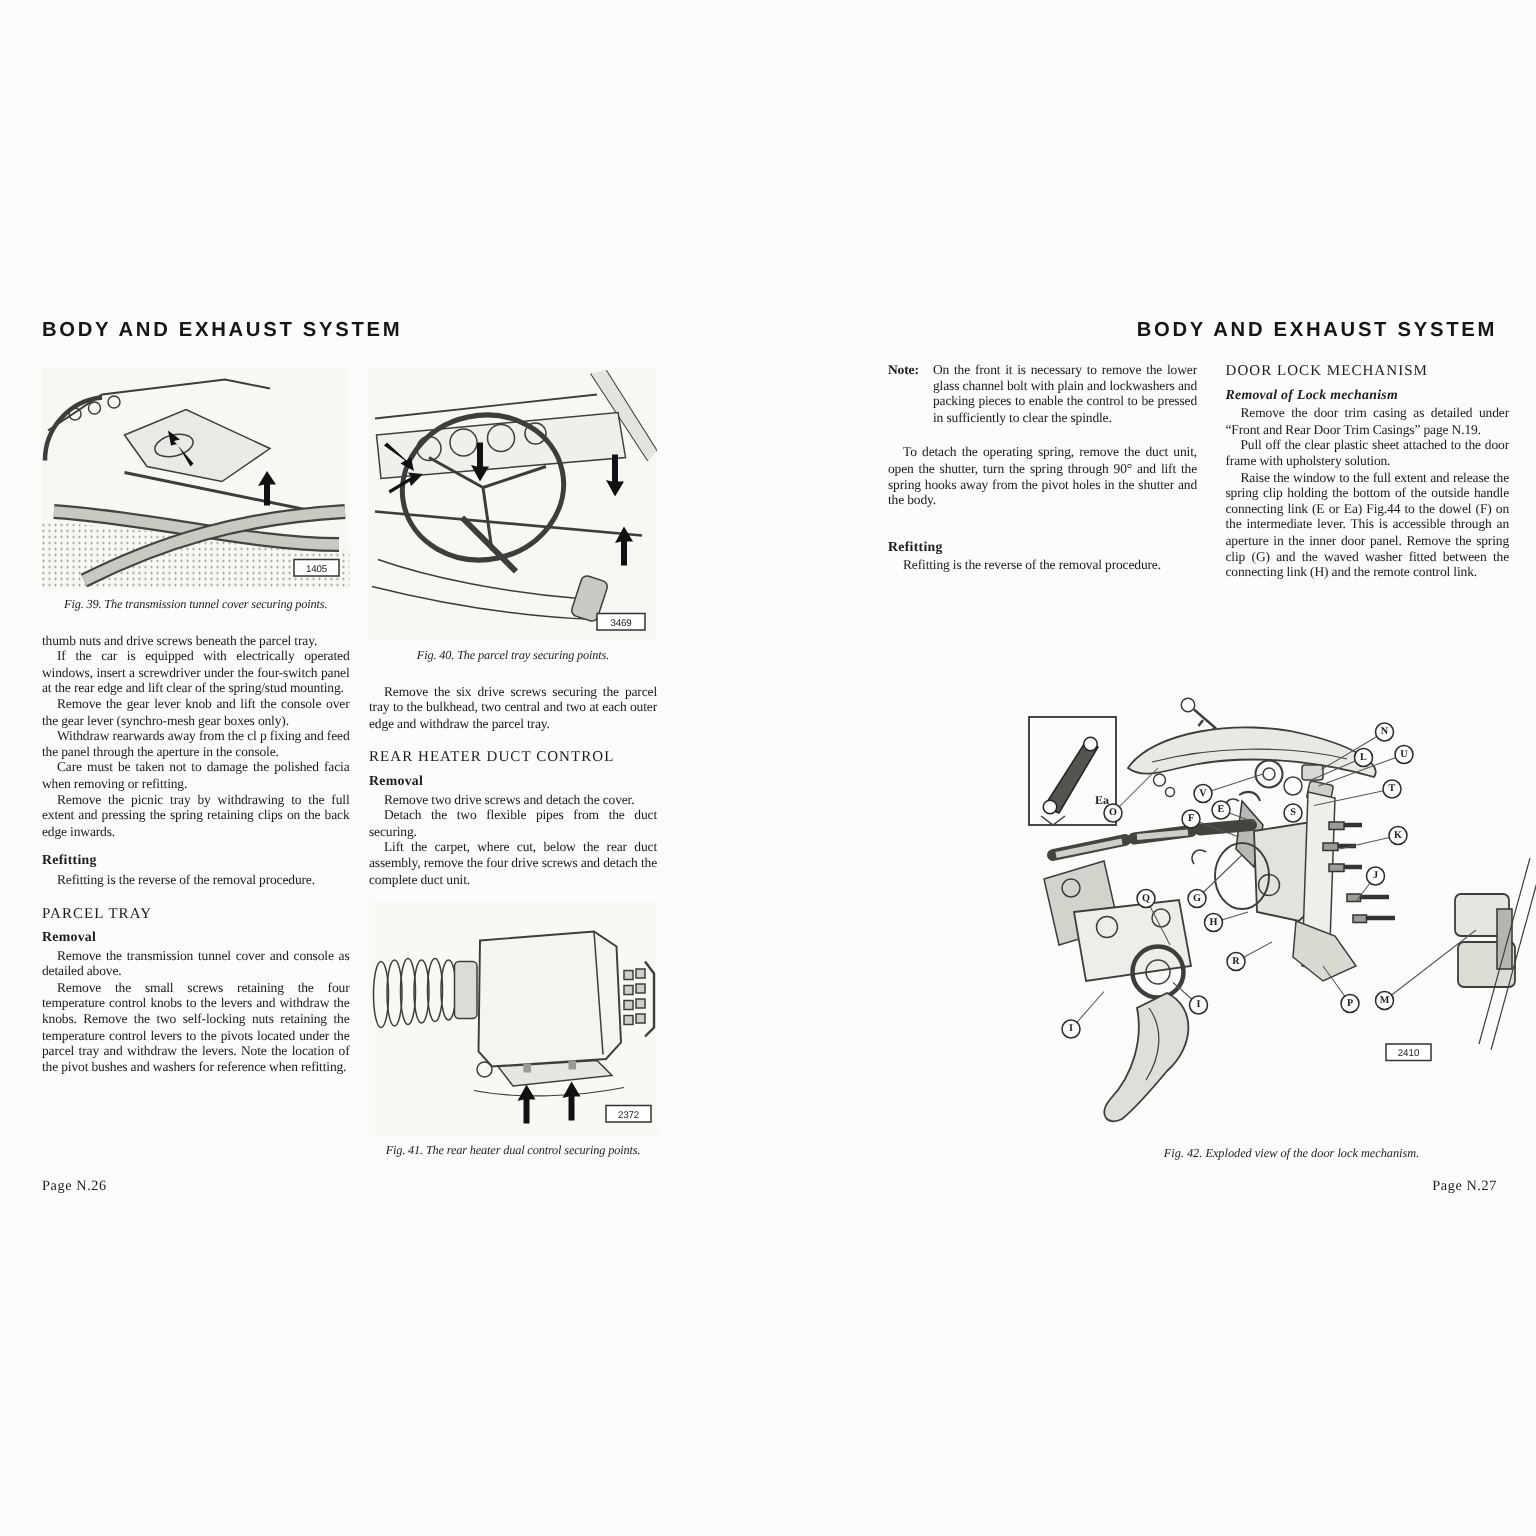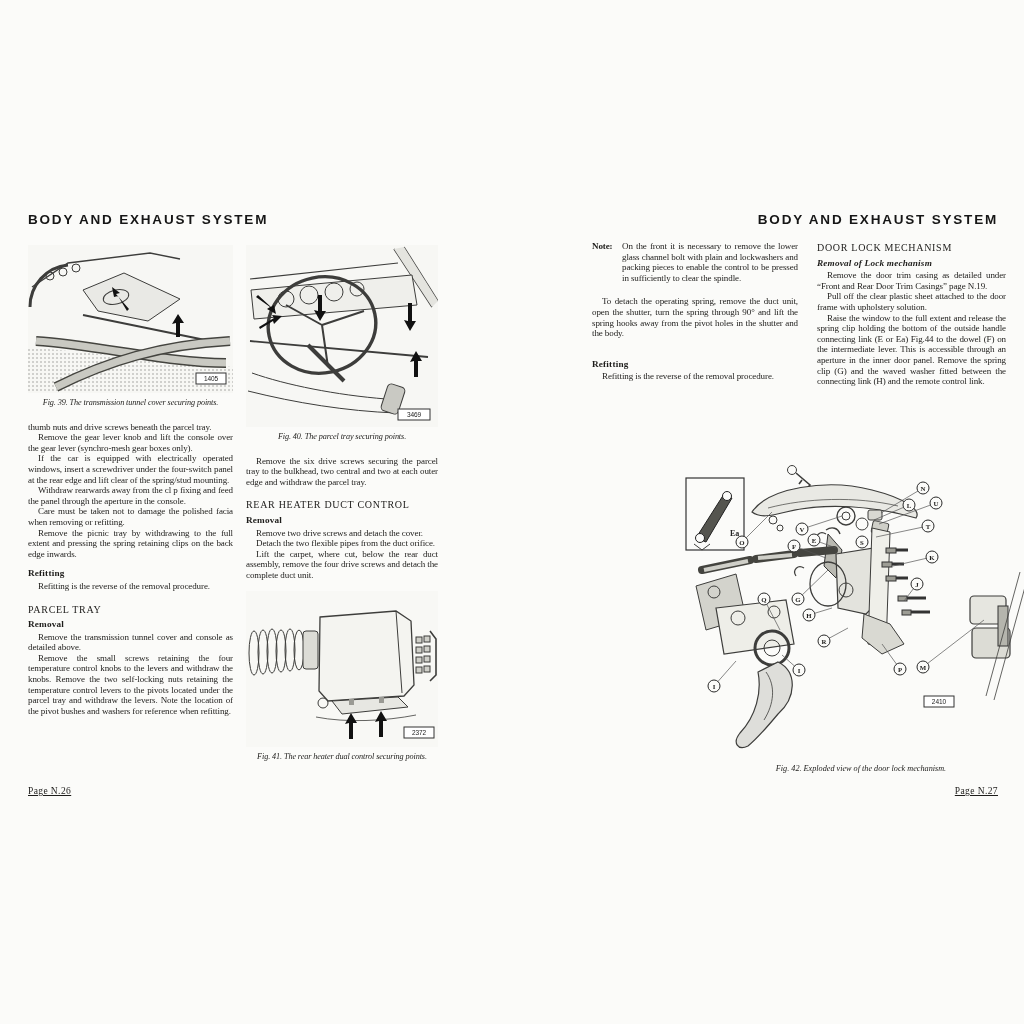--- a/index.html
+++ b/index.html
@@ -14,21 +14,21 @@
   #l-col2{left:246px;top:245px;width:192px;}
   #r-col1{left:592px;top:241px;width:206px;}
   #r-col2{left:817px;top:243px;width:189px;}
   .col p{margin:0;text-indent:10px;}
   .col p.noindent{text-indent:0;}
   .sec-h{font-size:10px;font-weight:normal;letter-spacing:0.7px;margin:13px 0 4px;}
   .sub-h{font-size:9.2px;font-weight:bold;margin:9px 0 2px;letter-spacing:0.2px;}
   .figure{margin:0;}
   .figure svg{display:block;}
   .figcap{font-size:8.2px;font-style:italic;text-align:center;line-height:9.6px;margin:5px 0 14px;}
-  .footer{position:absolute;top:786px;font-size:9.5px;letter-spacing:0.4px;text-decoration:underline;}
+  .footer{position:absolute;top:786px;font-size:9.5px;letter-spacing:0.4px;}
   #footer-left{left:28px;}
   #footer-right{right:26px;}
   .note-row{display:flex;text-align:justify;}
   .note-label{font-weight:bold;flex:0 0 30px;text-indent:0;}
   .note-body{flex:1;}
   
   #fig42-wrap{position:absolute;left:676px;top:458px;width:370px;}
   #fig42-stage{position:relative;width:370px;height:298px;}
   #fig42-stage svg{position:absolute;left:0;top:0;}
   #leader-svg line{stroke:#555;stroke-width:0.7;}
@@ -71,22 +71,22 @@
       </g>
       <g>
         <rect x="168" y="128" width="30" height="11" fill="#fff" stroke="#333"></rect>
         <text class="tagbox" x="183" y="136" text-anchor="middle" fill="#222">1405</text>
       </g>
     </svg>
   </div>
   <div class="figcap">Fig. 39.  The transmission tunnel cover securing points.</div>
 
   <p class="noindent">thumb nuts and drive screws beneath the parcel tray.</p>
+  <p>If the car is equipped with electrically operated windows, insert a screwdriver under the four-switch panel at the rear edge and lift clear of the spring/stud mounting.</p>
   <p>Remove the gear lever knob and lift the console over the gear lever (synchro-mesh gear boxes only).</p>
-  <p>If the car is equipped with electrically operated windows, insert a screwdriver under the four-switch panel at the rear edge and lift clear of the spring/stud mounting.</p>
   <p>Withdraw rearwards away from the cl p fixing and feed the panel through the aperture in the console.</p>
   <p>Care must be taken not to damage the polished facia when removing or refitting.</p>
   <p>Remove the picnic tray by withdrawing to the full extent and pressing the spring retaining clips on the back edge inwards.</p>
   <div class="sub-h">Refitting</div>
   <p>Refitting is the reverse of the removal procedure.</p>
   <div class="sec-h">PARCEL TRAY</div>
   <div class="sub-h" style="margin-top:2px;">Removal</div>
   <p>Remove the transmission tunnel cover and console as detailed above.</p>
   <p>Remove the small screws retaining the four temperature control knobs to the levers and withdraw the knobs.  Remove the two self-locking nuts retaining the temperature control levers to the pivots located under the parcel tray and withdraw the levers.  Note the location of the pivot bushes and washers for reference when refitting.</p>
 </div>
@@ -123,21 +123,21 @@
         <text class="tagbox" x="168" y="172" text-anchor="middle" fill="#222">3469</text>
       </g>
     </svg>
   </div>
   <div class="figcap">Fig. 40.  The parcel tray securing points.</div>
 
   <p>Remove the six drive screws securing the parcel tray to the bulkhead, two central and two at each outer edge and withdraw the parcel tray.</p>
   <div class="sec-h">REAR HEATER DUCT CONTROL</div>
   <div class="sub-h" style="margin-top:1px;">Removal</div>
   <p>Remove two drive screws and detach the cover.</p>
-  <p>Detach the two flexible pipes from the duct orifice.</p>
+  <p>Detach the two flexible pipes from the duct securing.</p>
   <p>Lift the carpet, where cut, below the rear duct assembly, remove the four drive screws and detach the complete duct unit.</p>
 
   <div class="figure" style="margin-top:10px;">
     <svg width="192" height="156" viewBox="0 0 192 156">
       <rect x="0" y="0" width="192" height="156" fill="#f8f8f5"></rect>
       <g class="sketch">
         <ellipse cx="8" cy="62" rx="5" ry="22"></ellipse>
           <ellipse cx="17" cy="61" rx="5" ry="22"></ellipse>
         <ellipse cx="26" cy="60" rx="5" ry="22"></ellipse>
           <ellipse cx="35" cy="60" rx="5" ry="21"></ellipse>

